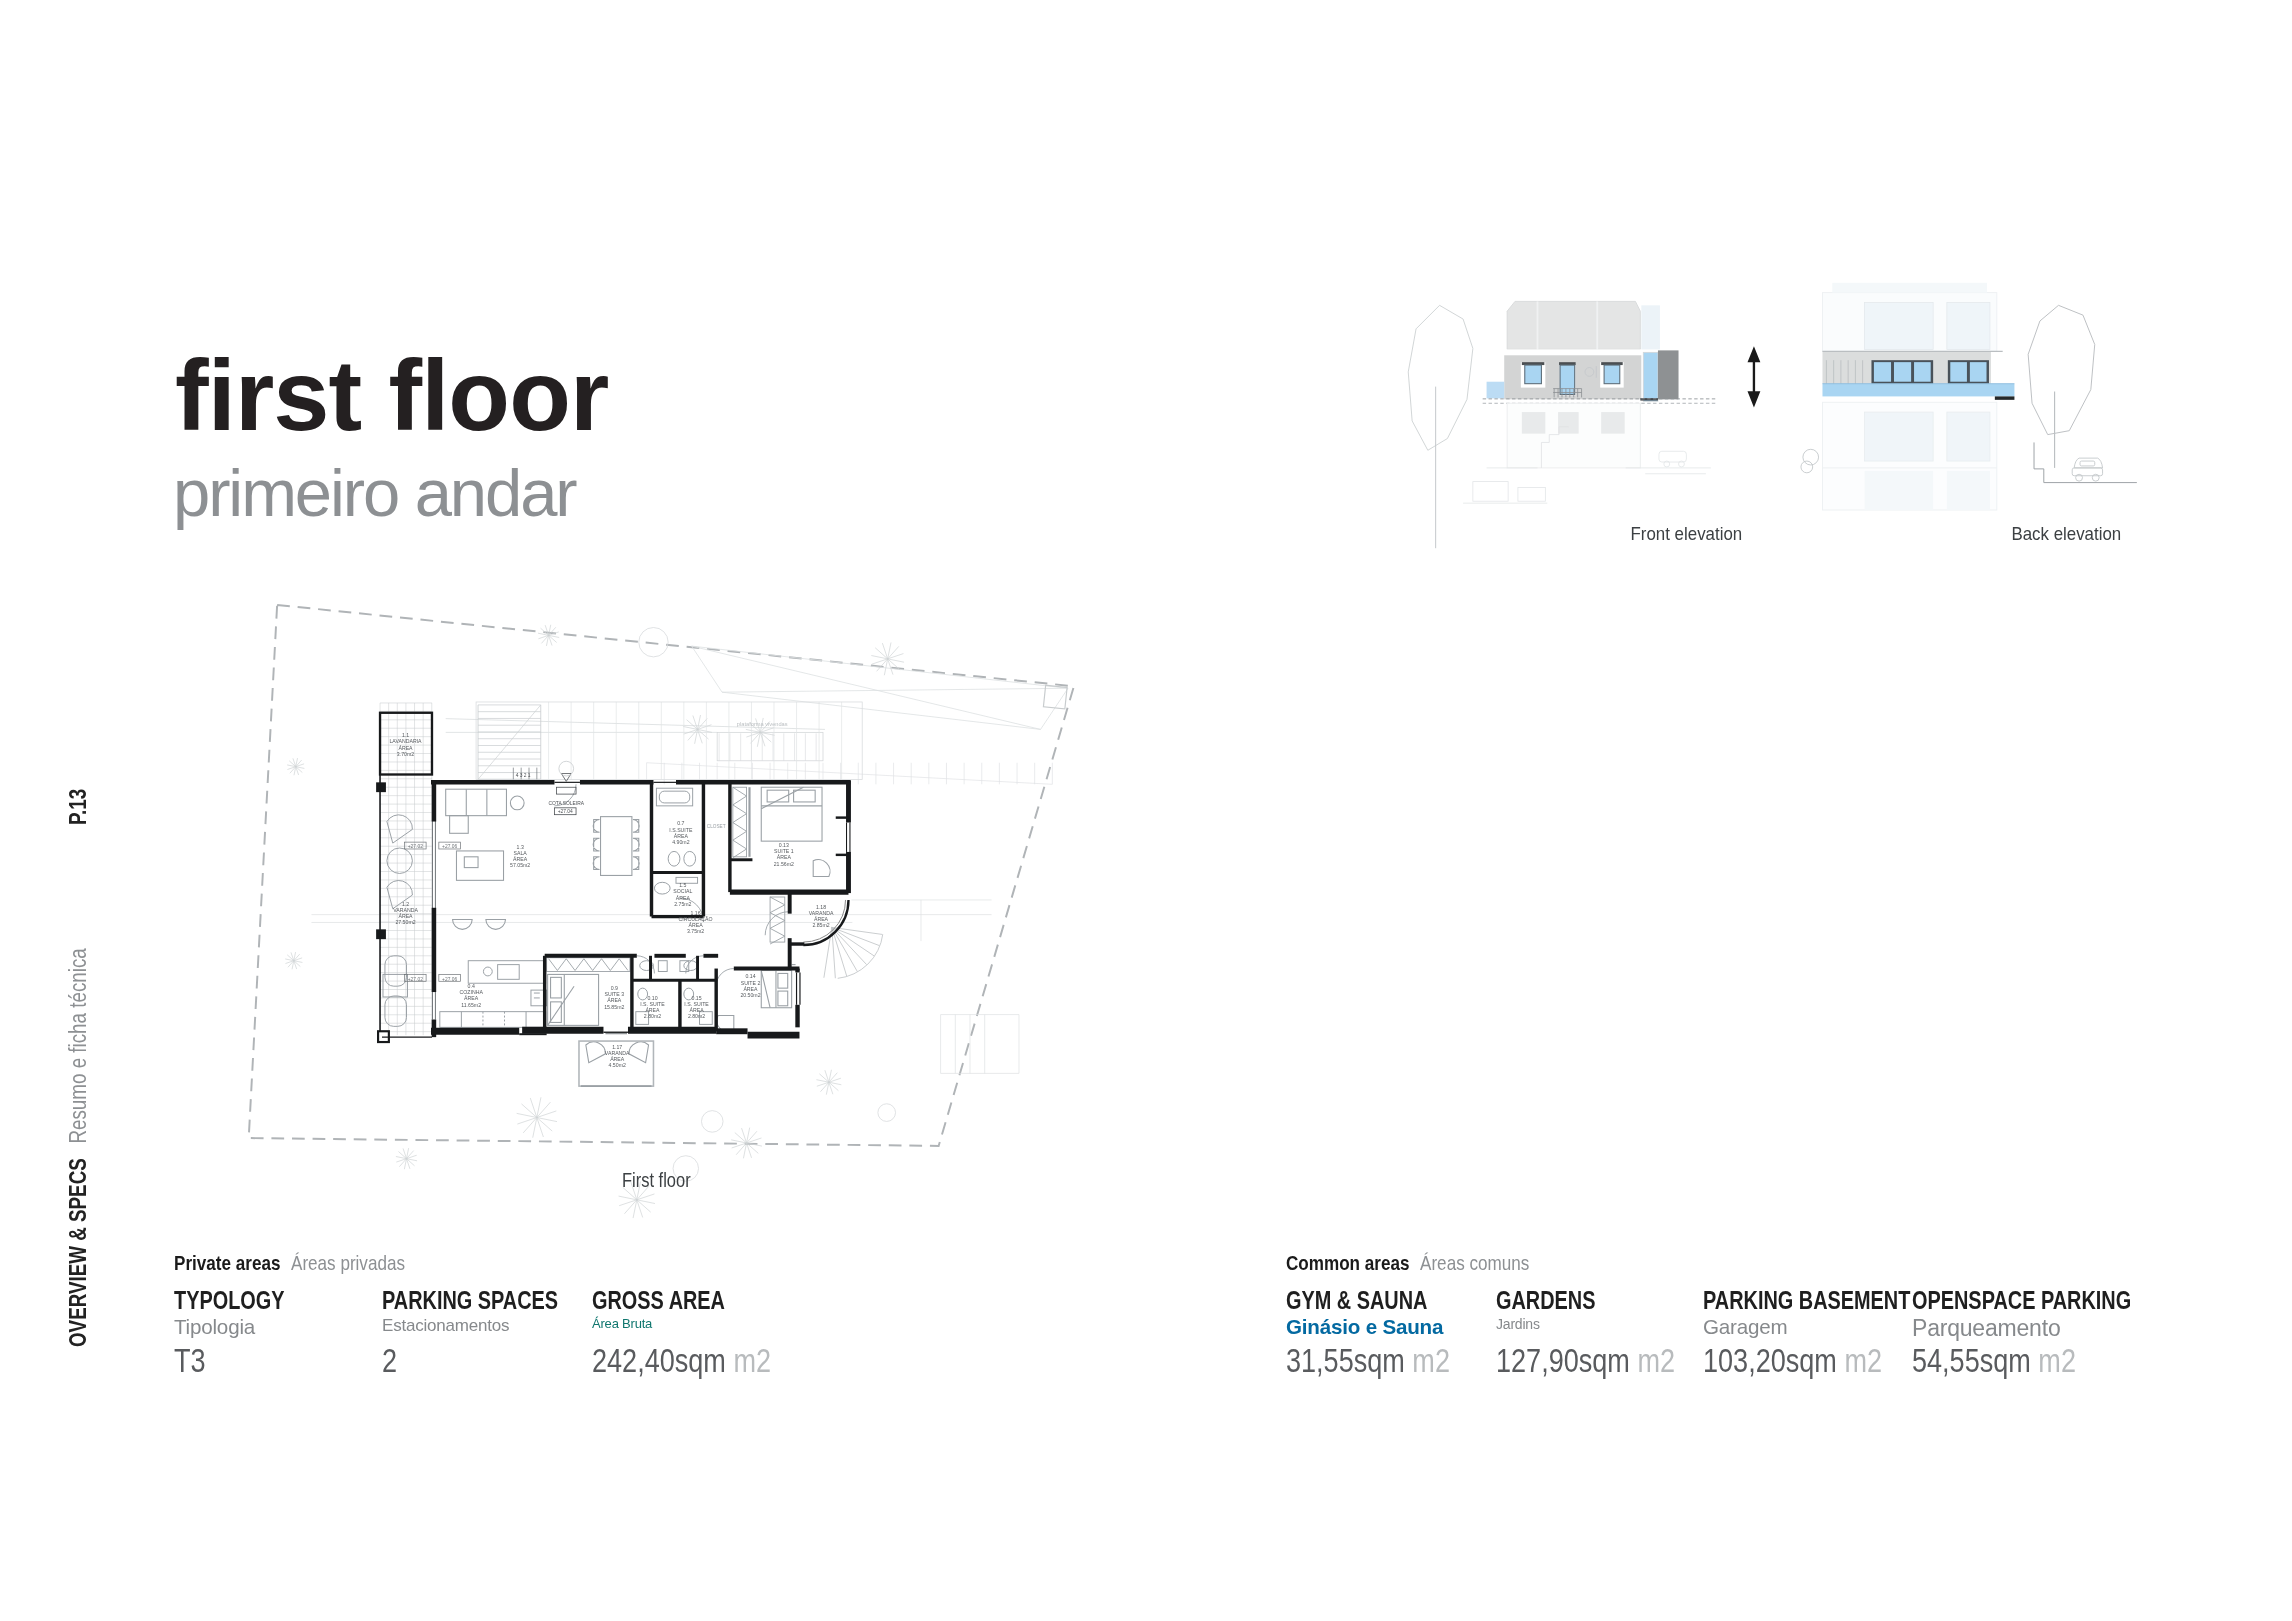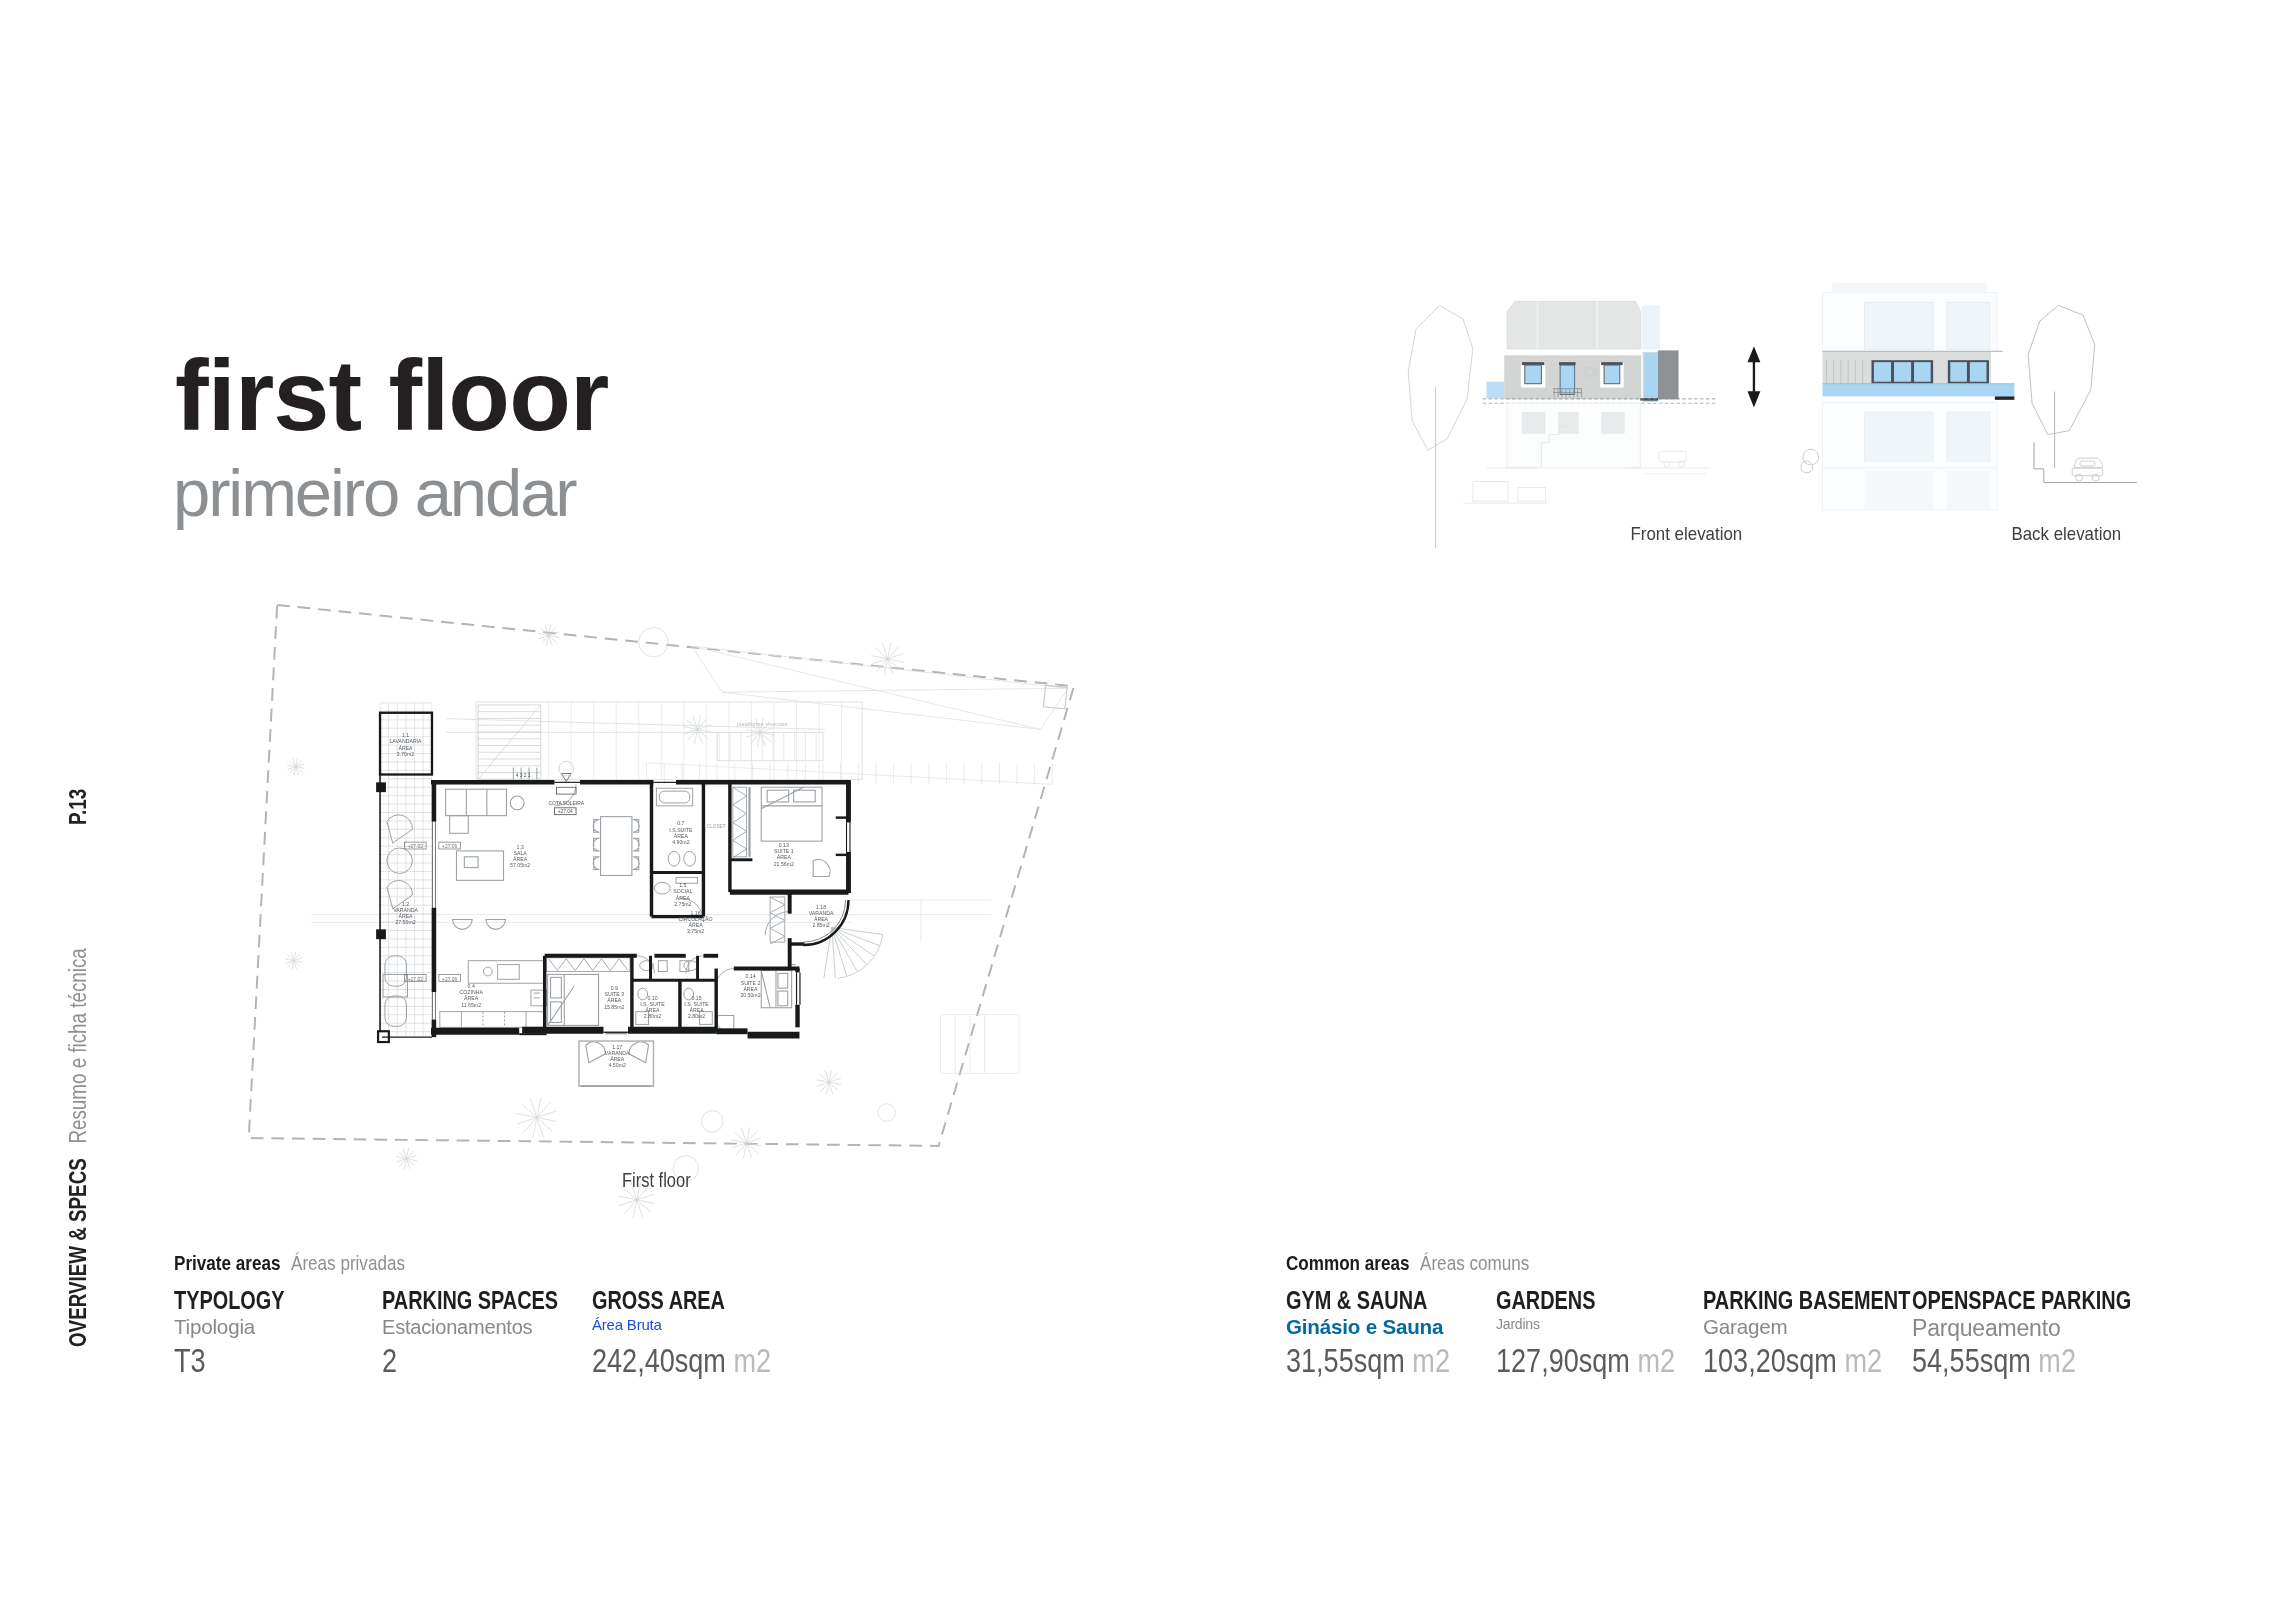--- a/index.html
+++ b/index.html
@@ -646,24 +646,24 @@
       </g>
     </g>
     <text x="1663" y="552" font-size="19" fill="#3c4043" font-family="Liberation Sans, sans-serif" textLength="114" lengthAdjust="spacingAndGlyphs">Front elevation</text>
     <text x="2052" y="552" font-size="19" fill="#3c4043" font-family="Liberation Sans, sans-serif" textLength="112" lengthAdjust="spacingAndGlyphs">Back elevation</text>
   </svg>
   <div class="abs" style="left:174px;top:1253px;font-size:20.6px;line-height:1;white-space:nowrap;transform:scaleX(0.83);transform-origin:0 0;"><span style="font-weight:bold;color:#1b1b1b;">Private areas</span><span style="color:#8d9093;margin-left:12.7px;">Áreas privadas</span></div>
 <div class="abs" style="left:174px;top:1288px;font-size:25.5px;font-weight:bold;color:#1f1f1f;line-height:1;white-space:nowrap;transform:scaleX(0.78);transform-origin:0 0;">TYPOLOGY</div>
 <div class="abs" style="left:174px;top:1317px;font-size:20.6px;color:#86898c;letter-spacing:-0.2px;line-height:1;white-space:nowrap;">Tipologia</div>
 <div class="abs" style="left:174px;top:1344px;font-size:33px;color:#595b5e;line-height:1;white-space:nowrap;transform:scaleX(0.82);transform-origin:0 0;">T3</div>
 <div class="abs" style="left:382px;top:1288px;font-size:25.5px;font-weight:bold;color:#1f1f1f;line-height:1;white-space:nowrap;transform:scaleX(0.78);transform-origin:0 0;">PARKING SPACES</div>
-<div class="abs" style="left:382px;top:1317px;font-size:20px;color:#86898c;letter-spacing:-0.2px;line-height:1;white-space:nowrap;">Estacionamentos</div>
+<div class="abs" style="left:382px;top:1317px;font-size:17px;color:#86898c;letter-spacing:-0.2px;line-height:1;white-space:nowrap;">Estacionamentos</div>
 <div class="abs" style="left:382px;top:1344px;font-size:33px;color:#595b5e;line-height:1;white-space:nowrap;transform:scaleX(0.82);transform-origin:0 0;">2</div>
 <div class="abs" style="left:592px;top:1288px;font-size:25.5px;font-weight:bold;color:#1f1f1f;line-height:1;white-space:nowrap;transform:scaleX(0.78);transform-origin:0 0;">GROSS AREA</div>
-<div class="abs" style="left:592px;top:1317px;font-size:15px;color:#1d4ed8;letter-spacing:-0.2px;line-height:1;white-space:nowrap;">Área Bruta</div>
+<div class="abs" style="left:592px;top:1317px;font-size:13px;color:#0f766e;letter-spacing:-0.2px;line-height:1;white-space:nowrap;">Área Bruta</div>
 <div class="abs" style="left:592px;top:1344px;font-size:33px;color:#595b5e;line-height:1;white-space:nowrap;transform:scaleX(0.82);transform-origin:0 0;">242,40sqm <span style="color:#b8bbbd;">m2</span></div>
 <div class="abs" style="left:1286px;top:1253px;font-size:20.6px;line-height:1;white-space:nowrap;transform:scaleX(0.83);transform-origin:0 0;"><span style="font-weight:bold;color:#1b1b1b;">Common areas</span><span style="color:#8d9093;margin-left:12.7px;">Áreas comuns</span></div>
 <div class="abs" style="left:1286px;top:1288px;font-size:25.5px;font-weight:bold;color:#1f1f1f;line-height:1;white-space:nowrap;transform:scaleX(0.78);transform-origin:0 0;">GYM &amp; SAUNA</div>
 <div class="abs" style="left:1286px;top:1317px;font-size:20.6px;color:#0369a1;letter-spacing:-0.2px;line-height:1;white-space:nowrap;font-weight:bold;">Ginásio e Sauna</div>
 <div class="abs" style="left:1286px;top:1344px;font-size:33px;color:#595b5e;line-height:1;white-space:nowrap;transform:scaleX(0.82);transform-origin:0 0;">31,55sqm <span style="color:#b8bbbd;">m2</span></div>
 <div class="abs" style="left:1496px;top:1288px;font-size:25.5px;font-weight:bold;color:#1f1f1f;line-height:1;white-space:nowrap;transform:scaleX(0.78);transform-origin:0 0;">GARDENS</div>
 <div class="abs" style="left:1496px;top:1317px;font-size:14px;color:#86898c;letter-spacing:-0.2px;line-height:1;white-space:nowrap;">Jardins</div>
 <div class="abs" style="left:1496px;top:1344px;font-size:33px;color:#595b5e;line-height:1;white-space:nowrap;transform:scaleX(0.82);transform-origin:0 0;">127,90sqm <span style="color:#b8bbbd;">m2</span></div>
 <div class="abs" style="left:1703px;top:1288px;font-size:25.5px;font-weight:bold;color:#1f1f1f;line-height:1;white-space:nowrap;transform:scaleX(0.78);transform-origin:0 0;">PARKING BASEMENT</div>
 <div class="abs" style="left:1703px;top:1317px;font-size:20.6px;color:#86898c;letter-spacing:-0.2px;line-height:1;white-space:nowrap;">Garagem</div>

